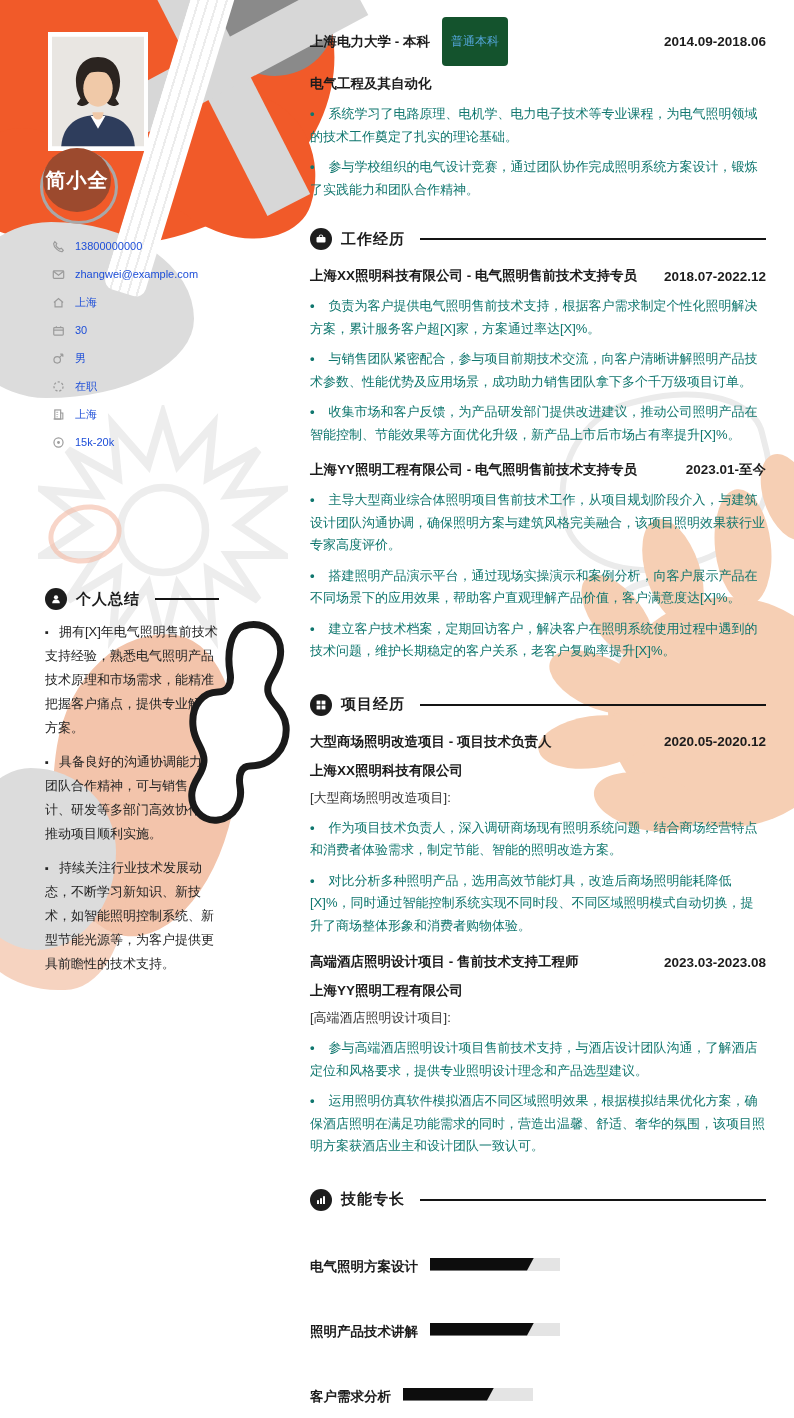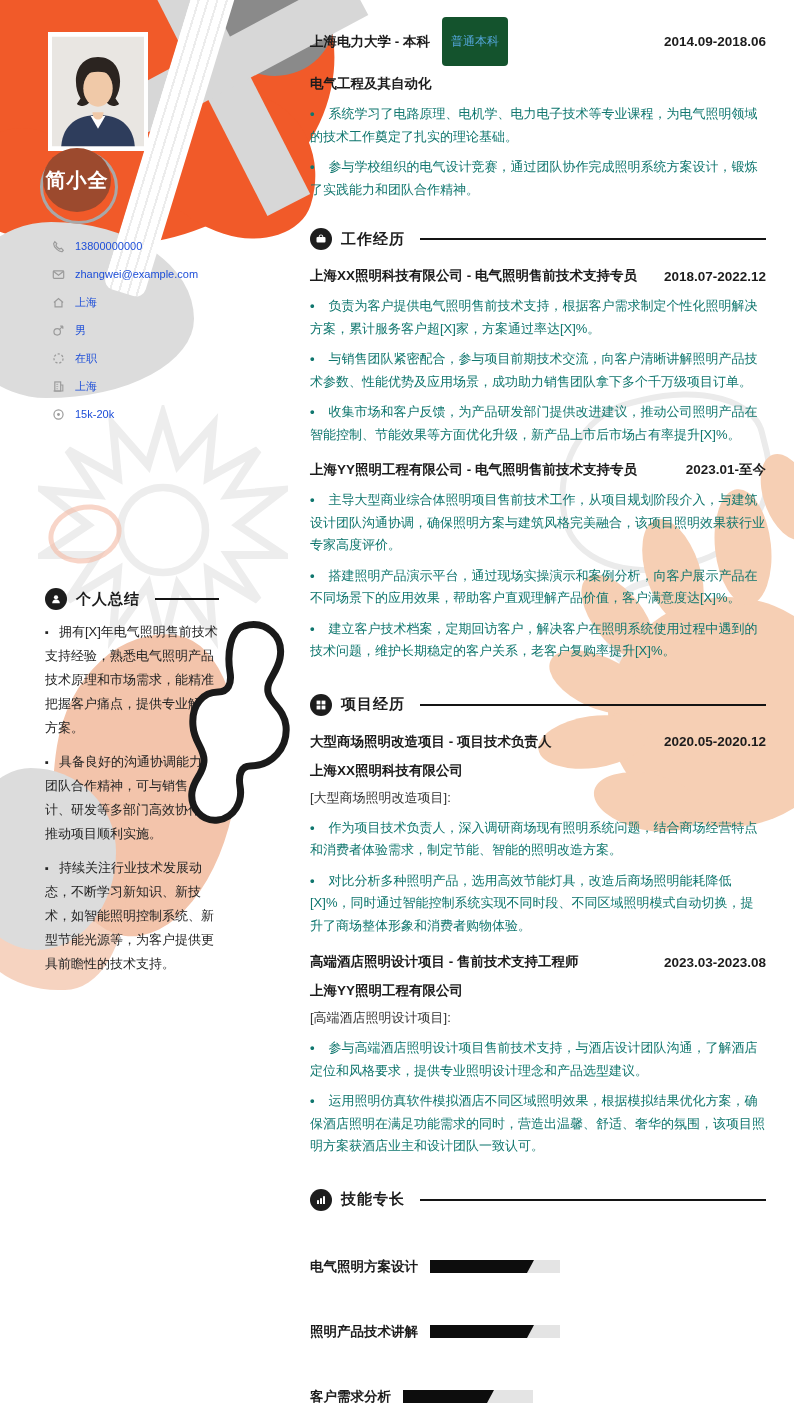--- a/index.html
+++ b/index.html
@@ -68,21 +68,21 @@
   .h-skill{margin-top:31px;} .h-honor{margin-top:13px;}
   .entry-row{display:flex;align-items:center;margin-top:17px;}
   .entry-heading{font-size:13.5px;font-weight:bold;}
   .entry-date{margin-left:auto;font-size:13.5px;font-weight:bold;white-space:nowrap;}
   .badge{margin-left:12px;background:#14532d;color:#53a5d8;font-size:12px;padding:16px 9px;
      border-radius:4px;}
   .major{font-size:13.5px;font-weight:bold;margin-top:9px;}
   .company{font-size:13.5px;font-weight:bold;margin-top:11px;}
   .proj-label{font-size:13px;margin-top:9px;color:#333;}
   
-  .skill-row{display:flex;align-items:center;gap:12px;margin-bottom:19px;margin-top:47px;}
+  .skill-row{display:flex;align-items:flex-start;gap:12px;margin-bottom:19px;margin-top:47px;}
   .skill-label{font-size:13.5px;font-weight:bold;white-space:nowrap;}
   .skill-track{width:130px;height:13px;background:#e4e4e4;}
   .skill-fill{height:13px;background:#0d0d0d;
      clip-path:polygon(0 0,100% 0,calc(100% - 7px) 100%,0 100%);}
   .skills-body{margin-top:20px;}
   .honor-pill{display:inline-block;margin-top:17px;background:#ededed;border-radius:6px;
      padding:8px 16px;font-size:13px;color:#2e2e2e;}
 </style>
 </head>
 <body>
@@ -157,20 +157,27 @@
         <span class="cv">zhangwei@example.com</span>
       </div>
       <div class="contact-row">
         <svg width="13" height="13" viewBox="0 0 12 12">
             <path d="M1.8 6 6 2.4 10.2 6M2.8 5.4V10h6.4V5.4" fill="none" stroke="#9b9b9b" stroke-width="1.1"></path>
           </svg>
         <span class="cv">上海</span>
       </div>
       <div class="contact-row">
         <svg width="13" height="13" viewBox="0 0 12 12">
+            <rect x="1.6" y="3.4" width="8.8" height="6.8" rx=".8" fill="none" stroke="#9b9b9b" stroke-width="1.1"></rect>
+            <path d="M1.6 5.6h8.8M4 3.4V2M8 3.4V2" fill="none" stroke="#9b9b9b" stroke-width="1.1"></path>
+          </svg>
+        <span class="cv">30</span>
+      </div>
+      <div class="contact-row">
+        <svg width="13" height="13" viewBox="0 0 12 12">
             <circle cx="4.8" cy="7.2" r="3" fill="none" stroke="#9b9b9b" stroke-width="1.1"></circle>
             <path d="M7 5 10 2M10 2H7.6M10 2v2.4" fill="none" stroke="#9b9b9b" stroke-width="1.1"></path>
           </svg>
         <span class="cv">男</span>
       </div>
       <div class="contact-row">
         <svg width="13" height="13" viewBox="0 0 12 12">
             <circle cx="6" cy="6" r="4.2" fill="none" stroke="#9b9b9b" stroke-width="1.2" stroke-dasharray="2 1.7"></circle>
           </svg>
         <span class="cv">在职</span>

